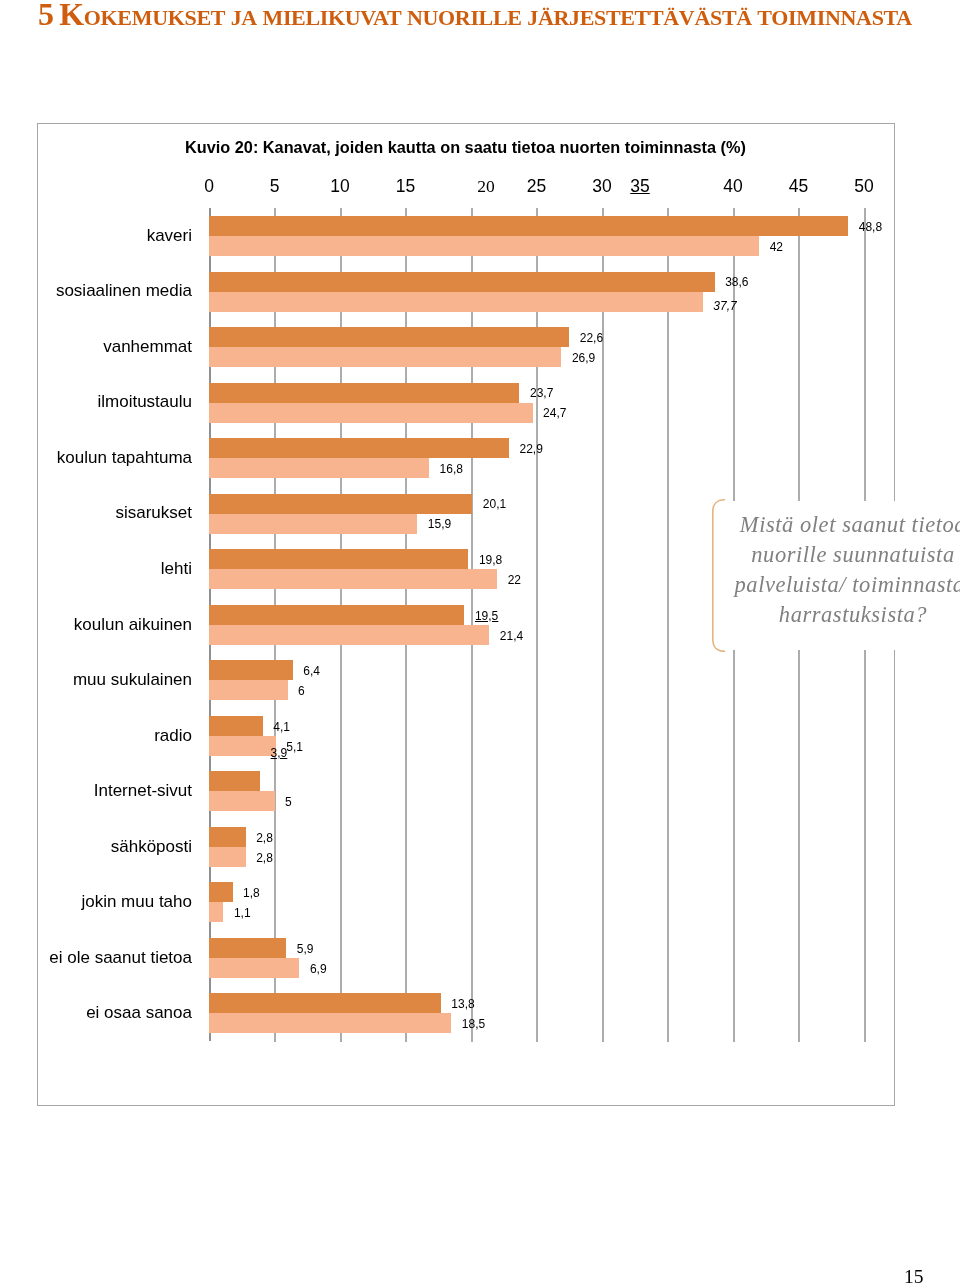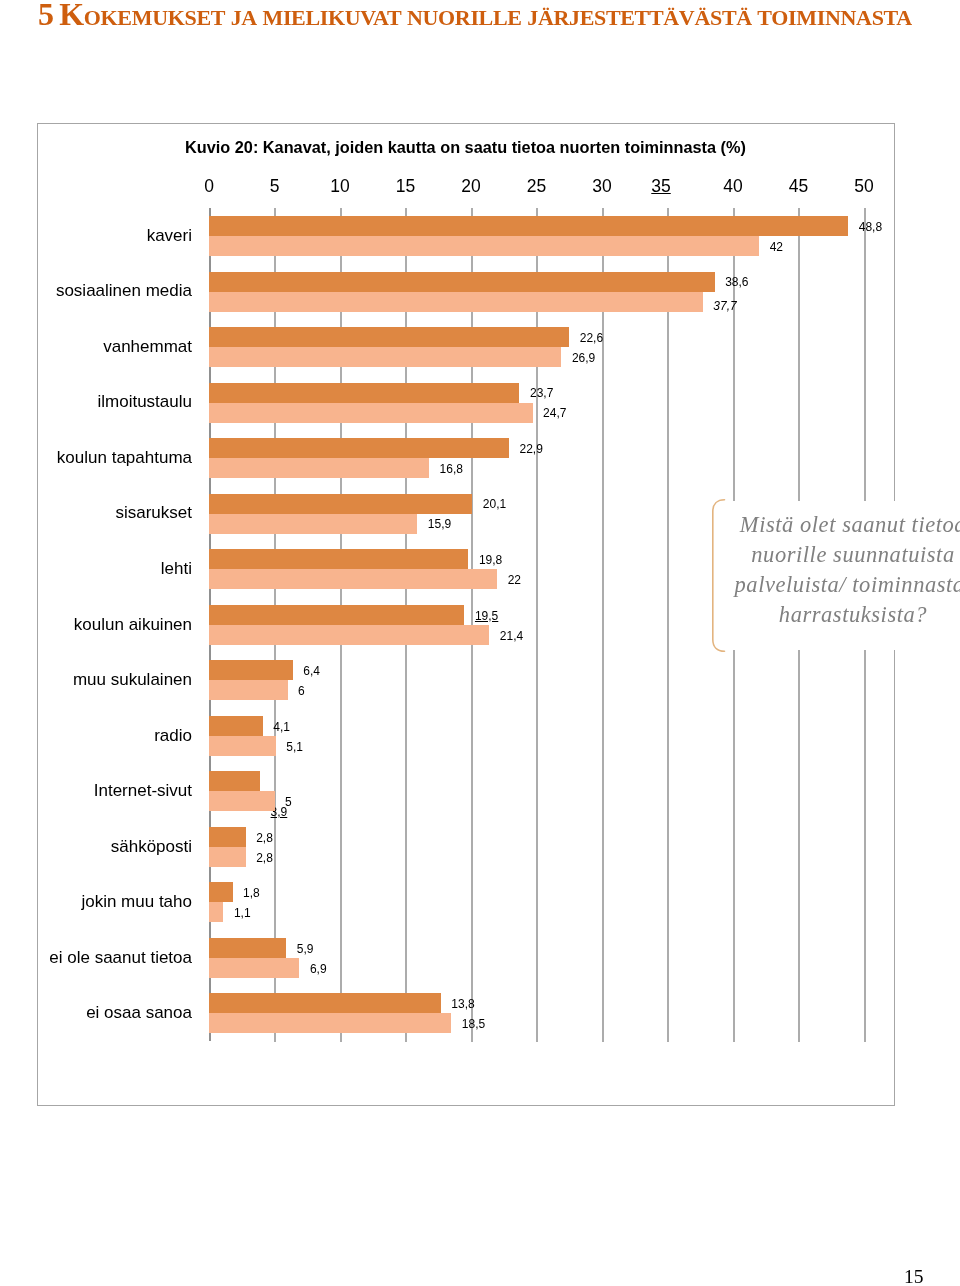--- a/index.html
+++ b/index.html
@@ -76,24 +76,24 @@
         <div class="gridline" style="left: 524px;"></div>
         <div class="gridline" style="left: 589.5px;"></div>
         <div class="gridline" style="left: 655px;"></div>
       </div>
     <div id="axis-line"></div>
     <div id="ticks">
         <div class="xtick" style="left: 174px;">0</div>
         <div class="xtick" style="left: 239.5px;">5</div>
         <div class="xtick" style="left: 305px;">10</div>
         <div class="xtick" style="left: 370.5px;">15</div>
-        <div class="xtick" style="left: 436px;">20</div>
+        <div class="xtick" style="left: 451px; font-family: Liberation Serif, serif;">20</div>
         <div class="xtick" style="left: 501.5px;">25</div>
         <div class="xtick" style="left: 567px;">30</div>
-        <div class="xtick" style="left: 626px; text-decoration: underline;">35</div>
+        <div class="xtick" style="left: 605px; text-decoration: underline;">35</div>
         <div class="xtick" style="left: 698px;">40</div>
         <div class="xtick" style="left: 763.5px;">45</div>
         <div class="xtick" style="left: 829px;">50</div>
       </div>
     <div id="cats">
         <div class="cat-label" style="top: 235.767px; right: 803px;">kaveri</div>
         <div class="cat-label" style="top: 291.3px; right: 803px;">sosiaalinen media</div>
         <div class="cat-label" style="top: 346.833px; right: 803px;">vanhemmat</div>
         <div class="cat-label" style="top: 402.367px; right: 803px;">ilmoitustaulu</div>
         <div class="cat-label" style="top: 457.9px; right: 803px;">koulun tapahtuma</div>
@@ -143,21 +143,21 @@
         <div class="dlabel" style="left: 464.84px; top: 635.533px;">21,4</div>
         <div class="bar s1" style="left: 174px; top: 660.267px; width: 83.84px; background: rgb(222, 135, 66);"></div>
         <div class="dlabel" style="left: 268.34px; top: 671.067px;">6,4</div>
         <div class="bar s2" style="left: 174px; top: 680.267px; width: 78.6px; background: rgb(248, 180, 142);"></div>
         <div class="dlabel" style="left: 263.1px; top: 691.067px;">6</div>
         <div class="bar s1" style="left: 174px; top: 715.8px; width: 53.71px; background: rgb(222, 135, 66);"></div>
         <div class="dlabel" style="left: 238.21px; top: 726.6px;">4,1</div>
         <div class="bar s2" style="left: 174px; top: 735.8px; width: 66.81px; background: rgb(248, 180, 142);"></div>
         <div class="dlabel" style="left: 251.31px; top: 746.6px;">5,1</div>
         <div class="bar s1" style="left: 174px; top: 771.333px; width: 51.09px; background: rgb(222, 135, 66);"></div>
-        <div class="dlabel" style="left: 235.59px; top: 812px; text-decoration: underline;">3,9</div>
+        <div class="dlabel" style="left: 235.59px; top: 753px; text-decoration: underline;">3,9</div>
         <div class="bar s2" style="left: 174px; top: 791.333px; width: 65.5px; background: rgb(248, 180, 142);"></div>
         <div class="dlabel" style="left: 250px; top: 802.133px;">5</div>
         <div class="bar s1" style="left: 174px; top: 826.867px; width: 36.68px; background: rgb(222, 135, 66);"></div>
         <div class="dlabel" style="left: 221.18px; top: 837.667px;">2,8</div>
         <div class="bar s2" style="left: 174px; top: 846.867px; width: 36.68px; background: rgb(248, 180, 142);"></div>
         <div class="dlabel" style="left: 221.18px; top: 857.667px;">2,8</div>
         <div class="bar s1" style="left: 174px; top: 882.4px; width: 23.58px; background: rgb(222, 135, 66);"></div>
         <div class="dlabel" style="left: 208.08px; top: 893.2px;">1,8</div>
         <div class="bar s2" style="left: 174px; top: 902.4px; width: 14.41px; background: rgb(248, 180, 142);"></div>
         <div class="dlabel" style="left: 198.91px; top: 913.2px;">1,1</div>

